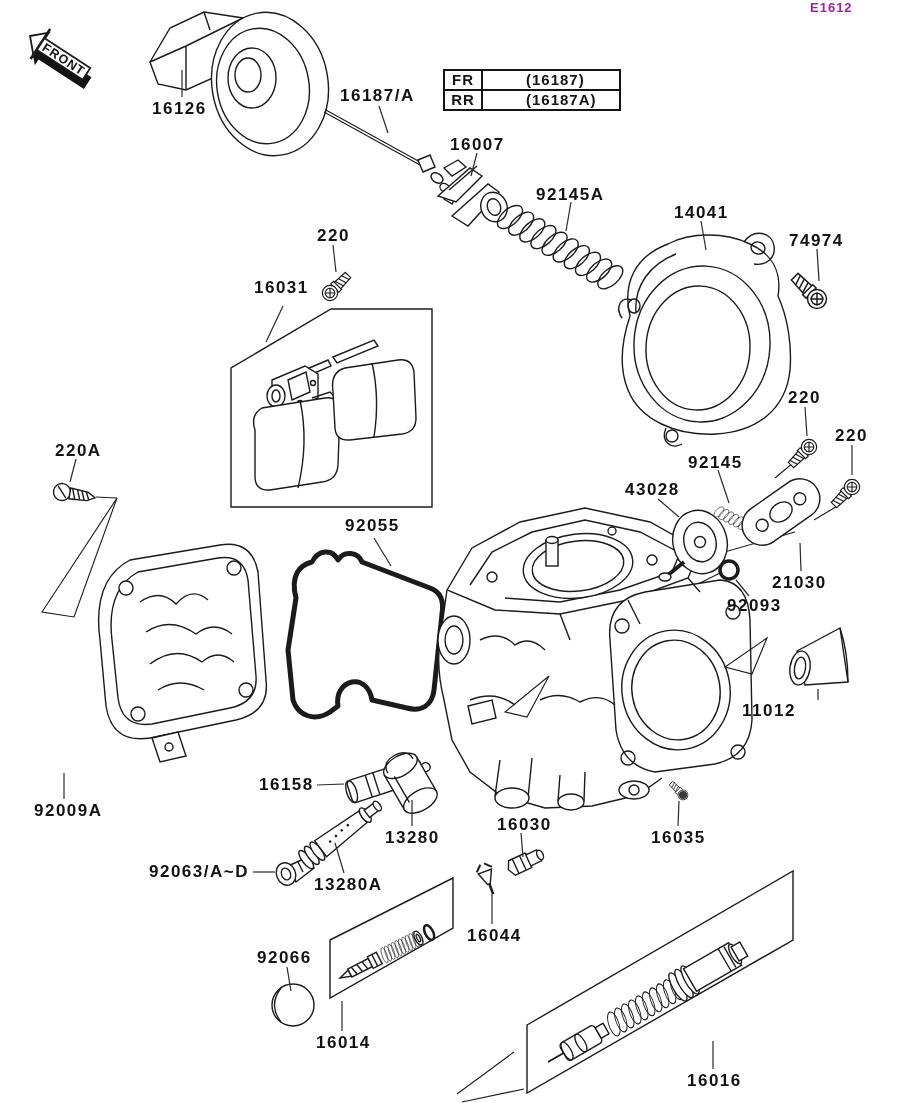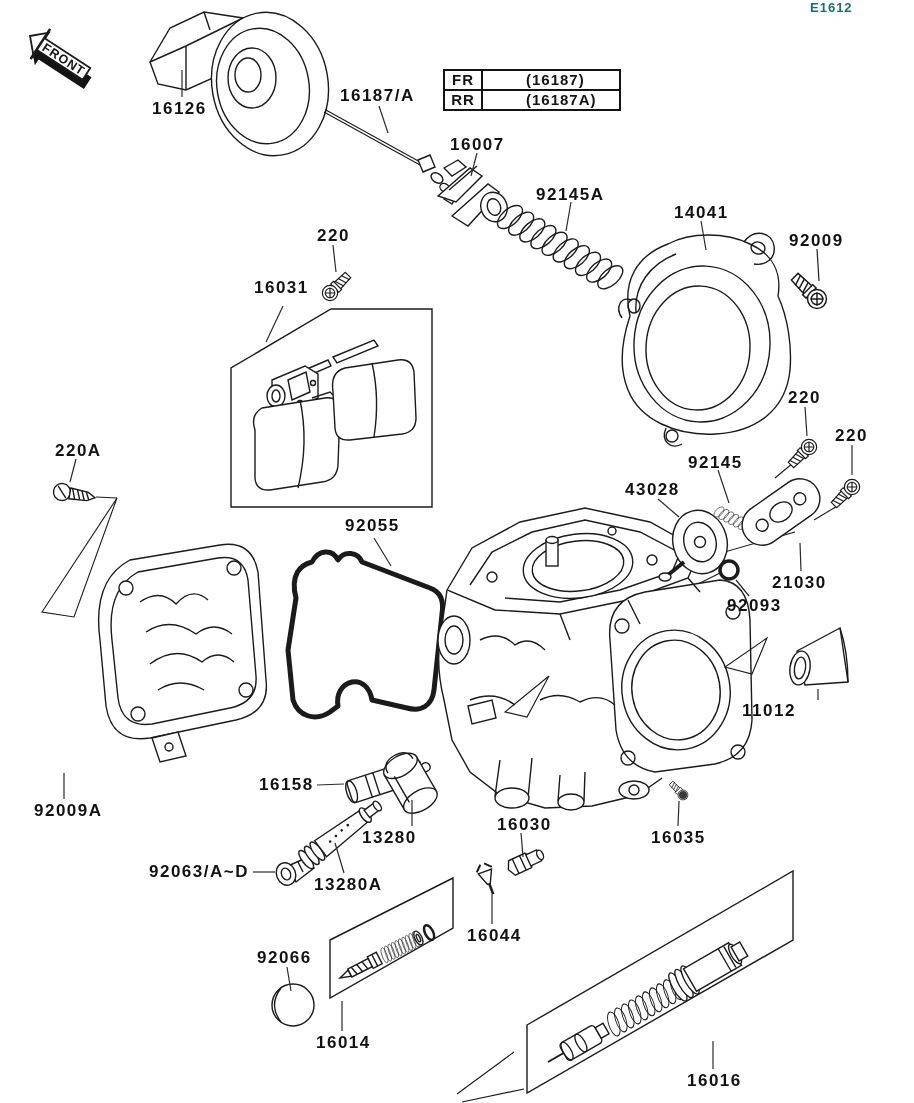--- a/index.html
+++ b/index.html
@@ -2,21 +2,21 @@
 <html><head>
 <meta charset="utf-8">
 <style>
   html,body{margin:0;padding:0;background:#fff;}
   .canvas{position:relative;width:914px;height:1103px;background:#fff;overflow:hidden;
           font-family:"Liberation Sans",sans-serif;}
   .canvas svg{position:absolute;left:0;top:0;}
   .plabel{position:absolute;font:bold 17px/1.1 "Liberation Sans",sans-serif;
           letter-spacing:1.5px;color:#121212;white-space:nowrap;}
   .page-code{position:absolute;left:810px;top:0px;font:bold 13px/1.2 "Liberation Sans",sans-serif;
-          letter-spacing:1px;color:#0f766e;}
+          letter-spacing:1px;color:#a21caf;}
   .ref-table{position:absolute;left:443px;top:69px;border:2px solid #141414;background:#fff;
           font:bold 15px/18px "Liberation Sans",sans-serif;color:#141414;}
   .ref-row{display:flex;height:18px;gap:23px;}
   .ref-row + .ref-row{border-top:2px solid #141414;}
   .ref-pos{width:36px;border-right:2px solid #141414;text-align:center;letter-spacing:1px;}
   .ref-part{width:93px;padding-left:20px;letter-spacing:1px;}
 </style>
 </head>
 <body>
 
@@ -370,35 +370,35 @@
     <div class="ref-pos">RR</div>
     <div class="ref-part">(16187A)</div>
   </div>
 </div>
 
 <div class="plabel" style="left:152px;top:100px">16126</div>
 <div class="plabel" style="left:340px;top:87px">16187/A</div>
 <div class="plabel" style="left:450px;top:136px">16007</div>
 <div class="plabel" style="left:536px;top:186px">92145A</div>
 <div class="plabel" style="left:674px;top:204px">14041</div>
-<div class="plabel" style="left:789px;top:232px">92009</div>
+<div class="plabel" style="left:789px;top:232px">74974</div>
 <div class="plabel" style="left:317px;top:227px">220</div>
 <div class="plabel" style="left:254px;top:279px">16031</div>
 <div class="plabel" style="left:55px;top:442px">220A</div>
 <div class="plabel" style="left:788px;top:389px">220</div>
 <div class="plabel" style="left:835px;top:427px">220</div>
 <div class="plabel" style="left:688px;top:454px">92145</div>
 <div class="plabel" style="left:625px;top:481px">43028</div>
 <div class="plabel" style="left:772px;top:574px">21030</div>
 <div class="plabel" style="left:727px;top:597px">92093</div>
 <div class="plabel" style="left:742px;top:702px">11012</div>
 <div class="plabel" style="left:345px;top:517px">92055</div>
 <div class="plabel" style="left:34px;top:802px">92009A</div>
 <div class="plabel" style="left:259px;top:776px">16158</div>
-<div class="plabel" style="left:362px;top:829px">13280</div>
+<div class="plabel" style="left:385px;top:829px">13280</div>
 <div class="plabel" style="left:149px;top:863px">92063/A~D</div>
 <div class="plabel" style="left:314px;top:876px">13280A</div>
 <div class="plabel" style="left:497px;top:816px">16030</div>
 <div class="plabel" style="left:651px;top:829px">16035</div>
 <div class="plabel" style="left:467px;top:927px">16044</div>
 <div class="plabel" style="left:257px;top:949px">92066</div>
 <div class="plabel" style="left:316px;top:1034px">16014</div>
 <div class="plabel" style="left:687px;top:1072px">16016</div>
 
 </div>

